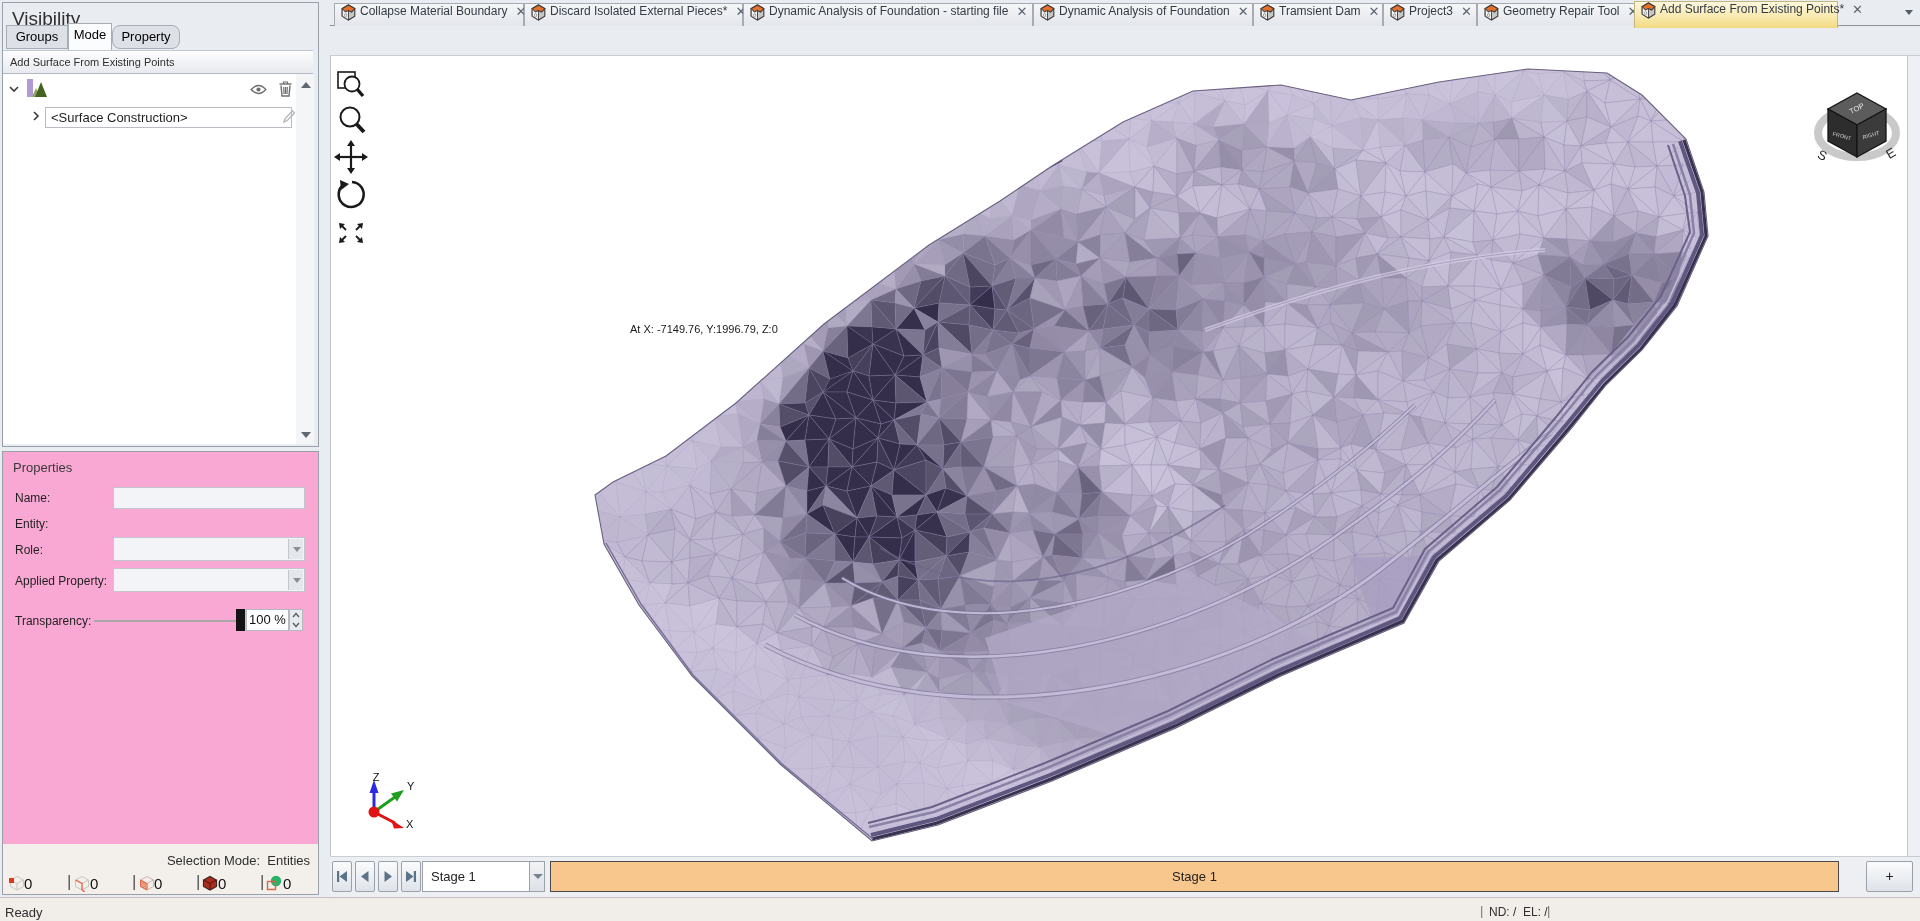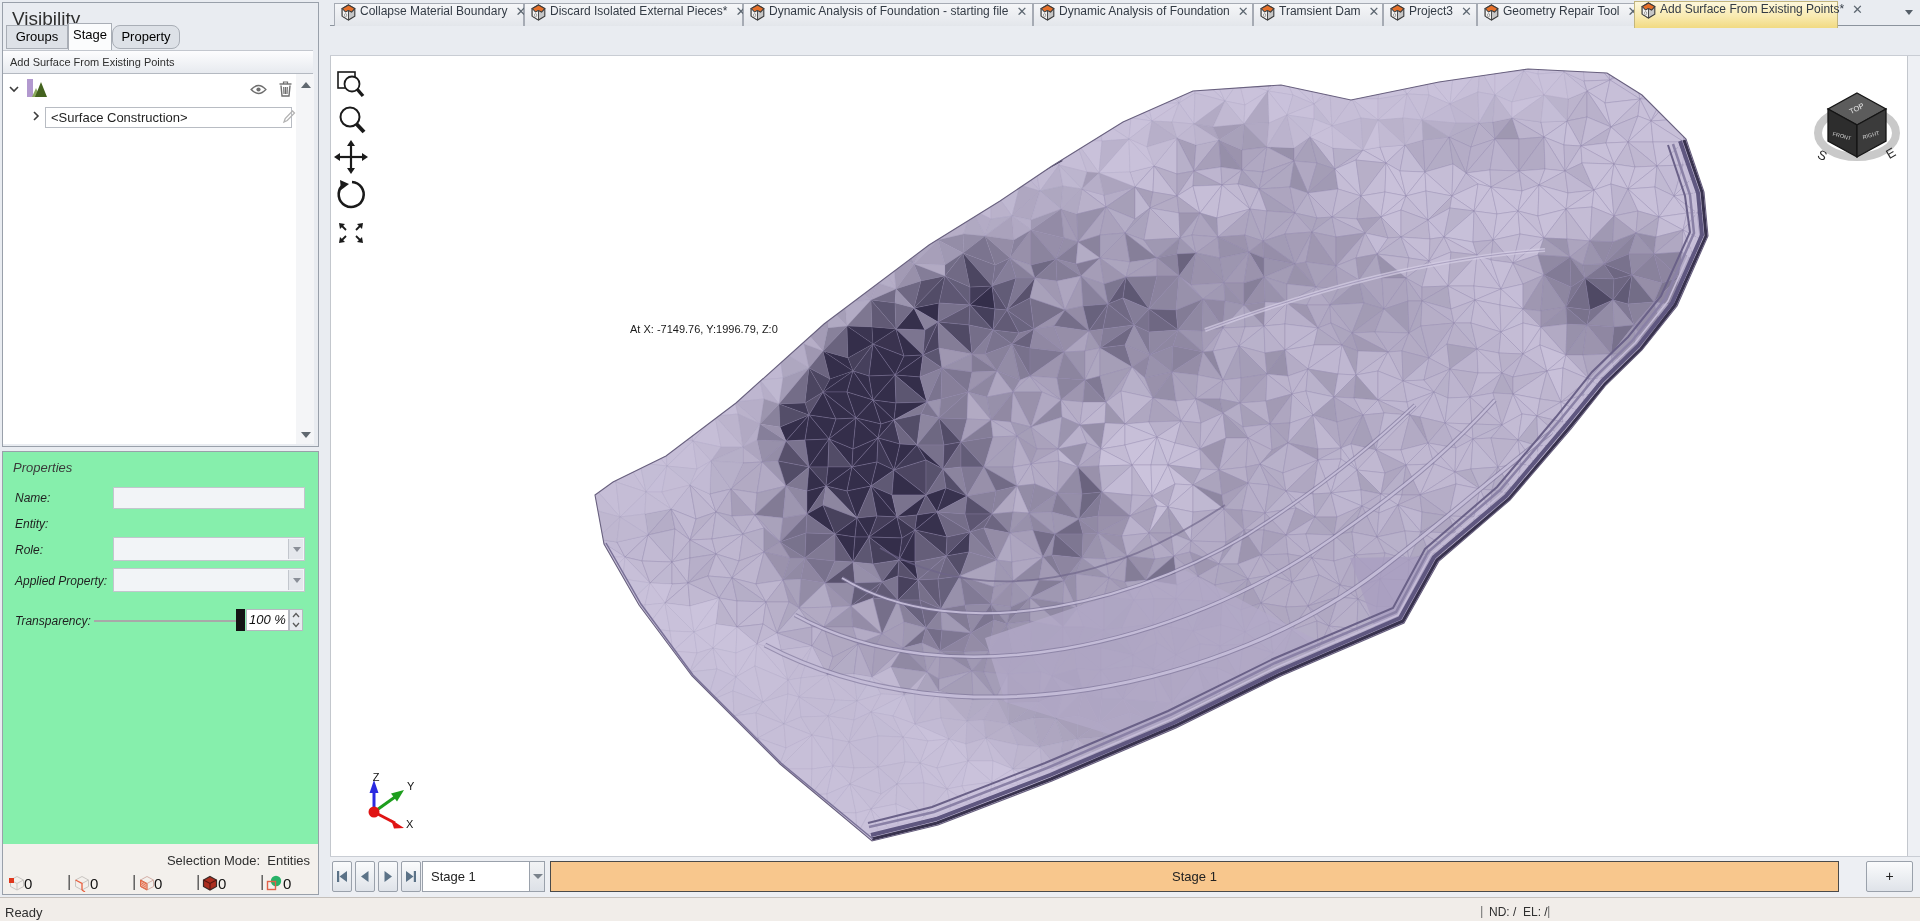--- a/index.html
+++ b/index.html
@@ -27,21 +27,21 @@
 .ltab.active { top:23px; height:27px; background:#fbfcfd; border-bottom:none; z-index:2; }
 #addsurf { left:3px; top:50px; width:310px; height:24px; background:linear-gradient(#fdfdfe,#e7eaef); border-top:1px solid #c3c7ce; border-bottom:1px solid #b4b9c1; font-size:11px; color:#2f2f2f; line-height:23px; padding-left:7px; }
 #treearea { left:3px; top:74px; width:311px; height:370px; background:#fff; }
 #treescroll { left:296px; top:74px; width:18px; height:370px; background:#f4f5f7; }
 .sbarrow { position:absolute; width:0; height:0; border-left:5px solid transparent; border-right:5px solid transparent; }
 #row1 { left:4px; top:75px; width:288px; height:26px; border:1px solid #a8adb5; background:#fff; }
 #row2 { left:45px; top:107px; width:247px; height:21px; border:1px solid #b8bcc3; background:#fff; font-size:13px; color:#1f1f1f; line-height:19px; padding-left:5px; }
 #row1 .name { position:absolute; left:46px; top:5px; font-size:13px; color:#1f1f1f; }
 
 
-#proppanel { left:2px; top:451px; width:317px; height:393px; background:#86efac; border:1px solid #99a0aa; border-bottom:none;font-style:italic; }
+#proppanel { left:2px; top:451px; width:317px; height:393px; background:#f9a8d4; border:1px solid #99a0aa; border-bottom:none; }
 #proppanel .title { position:absolute; left:10px; top:8px; font-size:13px; color:#3a3a3a; }
 .plabel { position:absolute; font-size:12px; color:#1f1f1f; }
 .pinput { position:absolute; left:110px; width:192px; height:22px; background:#f2f4f7; border:1px solid #c2c6cd; }
 .pcombo { position:absolute; left:110px; width:192px; height:24px; background:#f2f4f7; border:1px solid #c2c6cd; }
 .pcombo .btn { position:absolute; right:1px; top:1px; width:15px; height:20px; background:#e4e7ec; border-left:1px solid #c2c6cd; }
 .pcombo .btn:after { content:""; position:absolute; left:4px; top:8px; border-left:4px solid transparent; border-right:4px solid transparent; border-top:5px solid #8a8f98; }
 
 
 #selstrip { left:2px; top:844px; width:317px; height:51px; background:#f3f0ec; border:1px solid #99a0aa; border-top:none; }
 #selmode { position:absolute; right:8px; top:9px; font-size:13px; color:#2f2f2f; }
@@ -147,21 +147,21 @@
         <ellipse cx="4.6" cy="11.2" rx="1.1" ry="1.7" fill="none" stroke="#8a8a8a" stroke-width="0.8"></ellipse>
       </svg>
       <span class="lbl">Add Surface From Existing Points*</span>
       <span class="x">✕</span>
     </div>
   <div class="abs" id="tabdrop"></div>
 
   <div class="abs" id="vispanel"></div>
   <div class="abs" id="vistitle">Visibility</div>
   <div class="ltab" style="left:6px; width:62px;">Groups</div>
-  <div class="ltab active" style="left:68px; width:44px;">Stage</div>
+  <div class="ltab active" style="left:68px; width:44px;">Mode</div>
   <div class="ltab" style="left:112px; width:68px;border-radius:8px;">Property</div>
   <div class="abs" id="addsurf">Add Surface From Existing Points</div>
   <div class="abs" id="treearea"></div>
   <div class="abs" id="treescroll"></div>
   <div class="sbarrow" style="left:301px; top:82px; border-bottom:6px solid #606870;"></div>
   <div class="sbarrow" style="left:301px; top:432px; border-top:6px solid #606870;"></div>
 
   <svg class="abs" style="left:8px; top:84px;" width="12" height="10" viewBox="0 0 12 10">
       <path d="M2 3 L6 7 L10 3" fill="none" stroke="#3c3c3c" stroke-width="1.6"></path>
     </svg>

